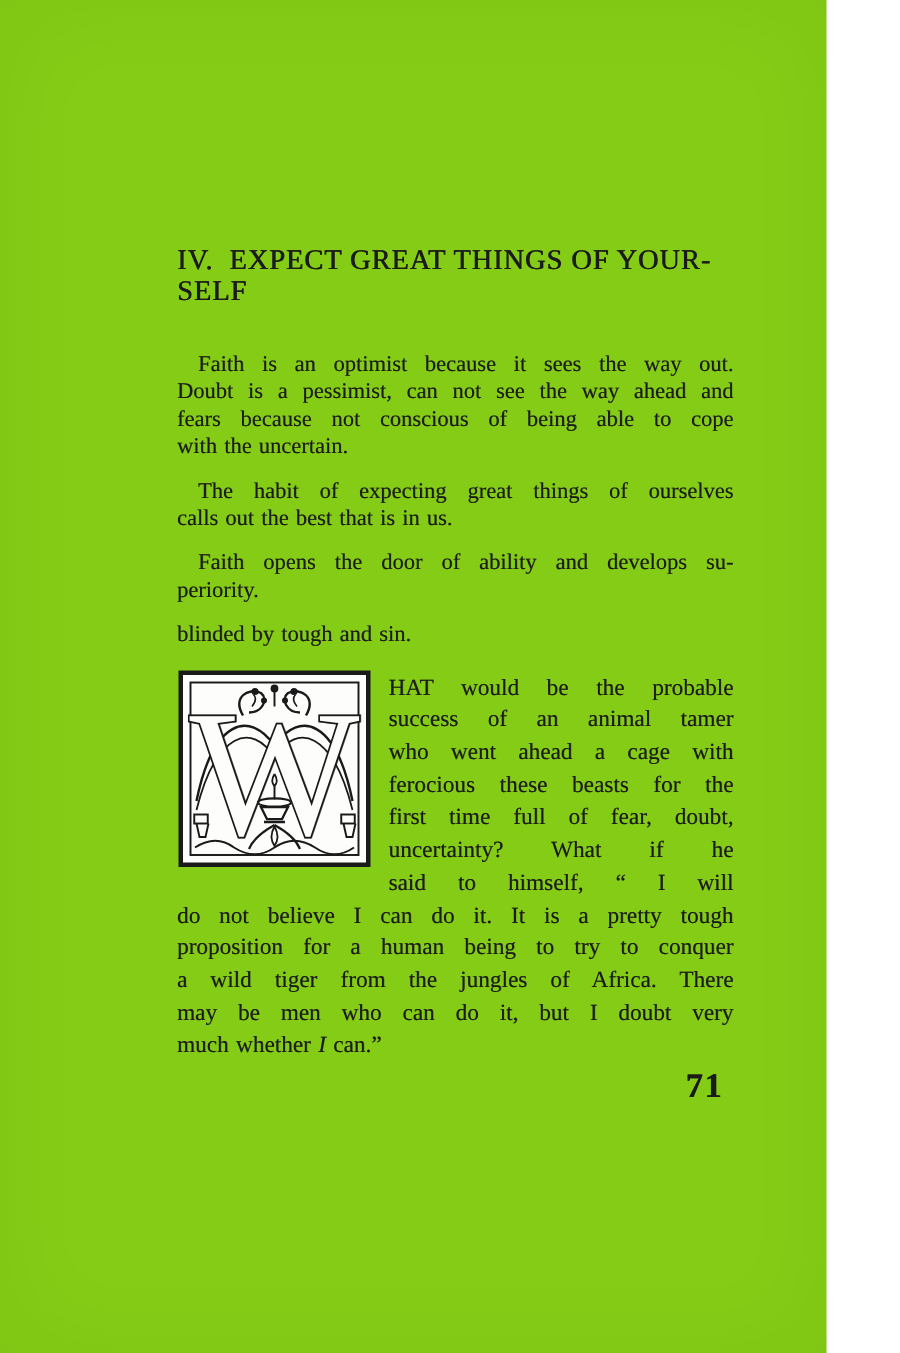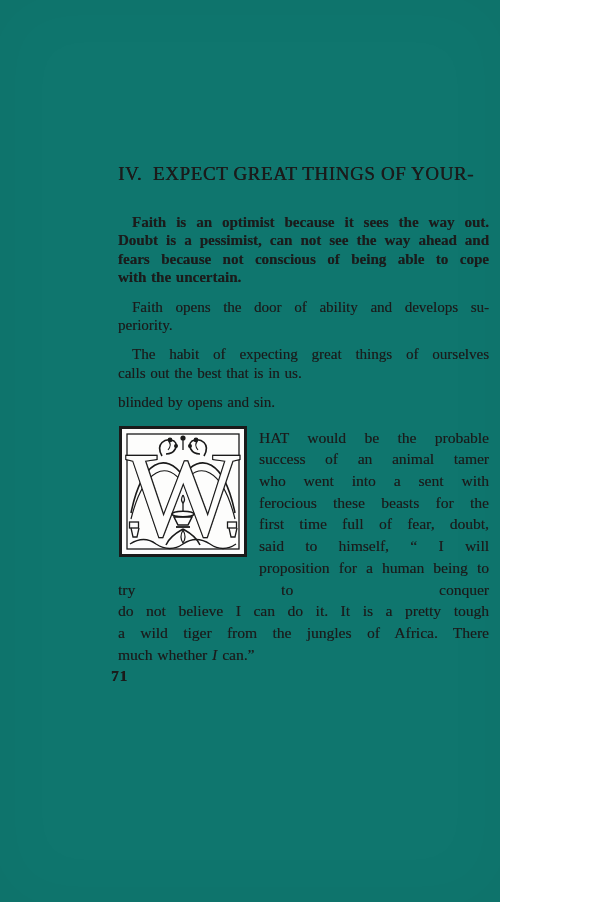--- a/index.html
+++ b/index.html
@@ -4,22 +4,22 @@
 <style>
   html, body { margin: 0; padding: 0; }
   body {
     width: 600px; height: 902px;
     background: #ffffff;
     font-family: "Liberation Serif", "DejaVu Serif", serif;
     color: #1b1b1b;
   }
   .page {
     position: relative;
-    width: 500px; height: 902px;
-    background: #0f766e;
+    width: 551px; height: 902px;
+    background: #84cc16;
     overflow: hidden;
     box-shadow: inset 0 0 70px rgba(0,0,0,0.035);
   }
   .content {
     position: absolute;
     left: 118px; top: 163px;
     width: 371px;
     text-shadow: 0.25px 0 rgba(27,27,27,0.55);
   }
   .title {
@@ -30,21 +30,21 @@
     letter-spacing: 0.6px;
     text-shadow: 0.4px 0 currentColor;
   }
   .title-line { white-space: pre-wrap; }
   .para {
     margin: 11px 0 0 0;
     font-size: 15px;
     line-height: 18.4px;
     word-spacing: 1px;
   }
-  .para.first-after-title { margin-top: 15px; font-weight: bold; }
+  .para.first-after-title { margin-top: 15px; }
   .line {
     text-align: justify;
     text-align-last: justify;
     text-justify: inter-word;
   }
   .line.first { text-indent: 14px; }
   .line.last { text-align-last: left; }
   .wpara {
     margin-top: 15px;
     font-size: 15.5px;
@@ -52,57 +52,58 @@
   }
   .dropcap {
     float: left;
     width: 130px; height: 133px;
     margin: -2px 11px 16px 0;
   }
   .dropcap svg { display: block; width: 130px; height: 133px; }
   .pagenum {
     clear: both;
     margin-top: 3px;
-    text-align: left;
-    font-size: 15px;
+    text-align: right;
+    font-size: 23px;
     font-weight: 700;
     letter-spacing: 1px;
     transform: translateX(-7px);
     text-shadow: 0.4px 0 currentColor;
   }
 </style>
 </head>
 <body>
 
 <div class="page">
   <div class="content">
 
     <h1 class="title">
       <div class="title-line">IV.  EXPECT GREAT THINGS OF YOUR-</div>
+      <div class="title-line">SELF</div>
     </h1>
 
     <div class="para first-after-title">
       <div class="line first">Faith is an optimist because it sees the way out.</div>
       <div class="line">Doubt is a pessimist, can not see the way ahead and</div>
       <div class="line">fears because not conscious of being able to cope</div>
       <div class="line last">with the uncertain.</div>
     </div>
 
     <div class="para">
+      <div class="line first">The habit of expecting great things of ourselves</div>
+      <div class="line last">calls out the best that is in us.</div>
+    </div>
+
+    <div class="para">
       <div class="line first">Faith opens the door of ability and develops su-</div>
       <div class="line last">periority.</div>
     </div>
 
     <div class="para">
-      <div class="line first">The habit of expecting great things of ourselves</div>
-      <div class="line last">calls out the best that is in us.</div>
-    </div>
-
-    <div class="para">
-      <div class="line last">blinded by opens and sin.</div>
+      <div class="line last">blinded by tough and sin.</div>
     </div>
 
     <div class="para wpara">
       <div class="dropcap">
         <svg viewBox="0 0 130 133" xmlns="http://www.w3.org/2000/svg">
           <rect x="2.5" y="2.5" width="125" height="128" fill="#fdfdfc" stroke="#1a1a1a" stroke-width="3"></rect>
           <rect x="9" y="9" width="112" height="115" fill="none" stroke="#1a1a1a" stroke-width="1.3"></rect>
           <g stroke="#1a1a1a" fill="none" stroke-width="1.6">
             <path d="M13,88 C24,34 48,27 65,51 C82,27 106,34 117,88"></path>
             <path d="M13,94 C26,42 50,35 65,59 C80,35 104,42 117,94" stroke-width="1.2"></path>
@@ -130,26 +131,28 @@
             <path d="M56,92 L74,92 L70,100 L60,100 Z"></path>
             <path d="M58,102 h14" stroke-width="1.8"></path>
             <path d="M65,104 C56,109 50,115 48,120"></path>
             <path d="M65,104 C74,109 80,115 82,120"></path>
             <path d="M65,105 q-4,7 0,13 q4,-6 0,-13" stroke-width="1.2"></path>
           </g>
         </svg>
       </div>
       <div class="line">HAT would be the probable</div>
       <div class="line">success of an animal tamer</div>
-      <div class="line">who went into a sent with</div>
+      <div class="line">who went ahead a cage with</div>
       <div class="line">ferocious these beasts for the</div>
       <div class="line">first time full of fear, doubt,</div>
+      <div class="line">uncertainty? What if he</div>
       <div class="line">said to himself, “ I will</div>
+      <div class="line">do not believe I can do it. It is a pretty tough</div>
       <div class="line">proposition for a human being to try to conquer</div>
-      <div class="line">do not believe I can do it. It is a pretty tough</div>
       <div class="line">a wild tiger from the jungles of Africa. There</div>
+      <div class="line">may be men who can do it, but I doubt very</div>
       <div class="line last">much whether <i>I</i> can.”</div>
     </div>
 
     <div class="pagenum">71</div>
 
   </div>
 </div>
 
 </body></html>

